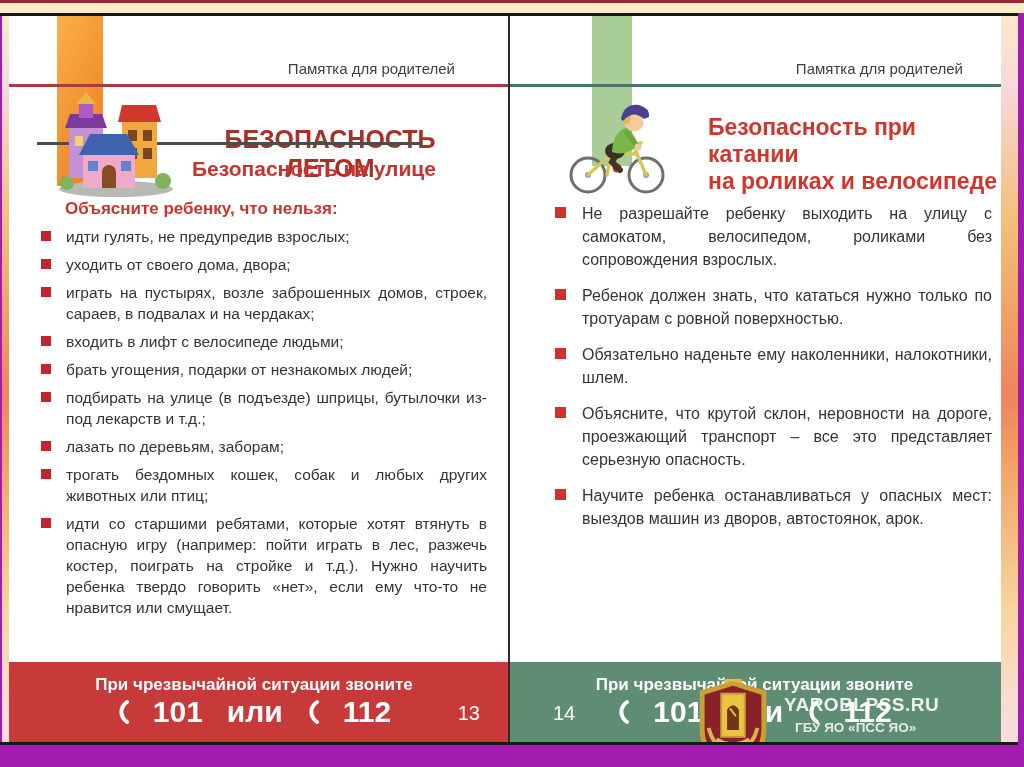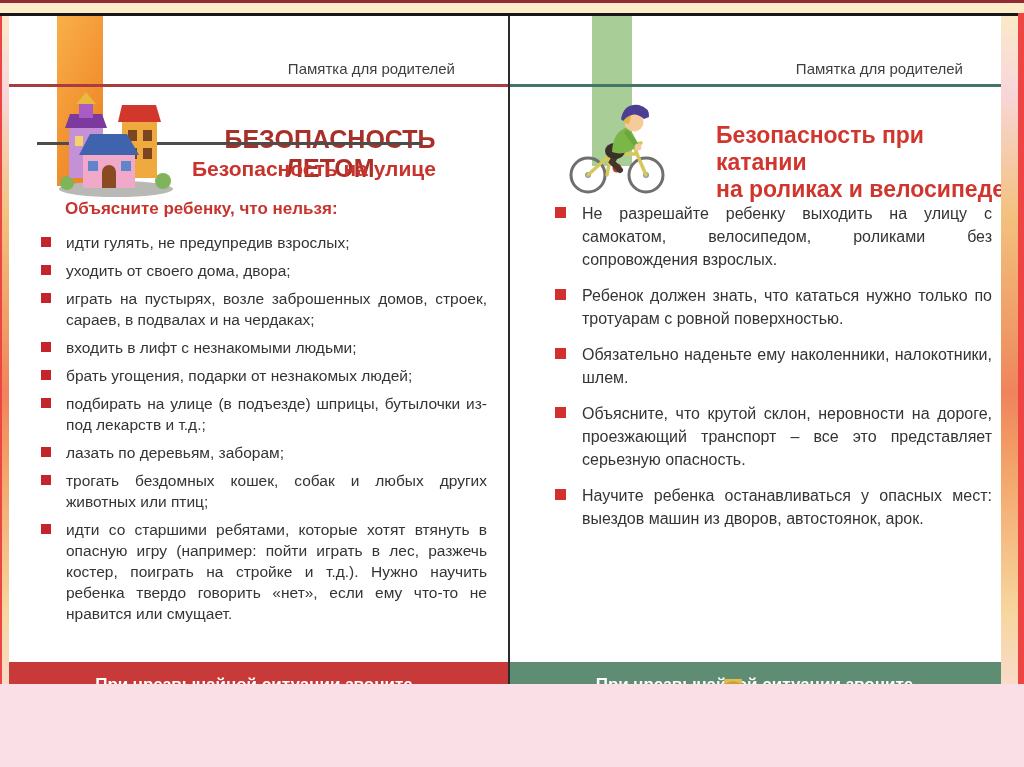--- a/index.html
+++ b/index.html
@@ -1,16 +1,16 @@
 <!DOCTYPE html>
 <html><head>
 <meta charset="utf-8">
 <style>
   html,body{margin:0;padding:0;background:#fbdfe7;}
-  .screen{position:relative;width:1024px;height:684px;background:#ef4444;overflow:hidden;
+  .screen{position:relative;width:1024px;height:767px;background:#a21caf;overflow:hidden;
           font-family:"Liberation Sans","DejaVu Sans",sans-serif;}
   .abs{position:absolute;}
 
   
   .top-maroon{left:0;top:0;width:1024px;height:3px;background:#8e2b33;}
   .top-cream{left:0;top:3px;width:1024px;height:10px;background:#fcecca;}
   .frame-top{left:0;top:13px;width:1018px;height:3px;background:#181818;}
   .frame-bottom{left:0;top:742px;width:1018px;height:3px;background:#181818;}
   .edge-grad{top:16px;height:726px;background:linear-gradient(180deg,#fbe9c9 0%,#f8d7da 10%,#f3c07c 28%,#ef9764 45%,#f0835c 52%,#f2a368 62%,#f7d69e 82%,#f9dcd2 94%,#fadae0 100%);}
   .edge-left{left:2px;width:7px;}
@@ -27,24 +27,24 @@
   .rule-green{left:-2px;width:493px;background:#43756a;}
 
   .stripe-orange{left:48px;top:0;width:46px;height:170px;background:linear-gradient(115deg,#f9b04a,#ec7a1c);}
   .stripe-green{left:82px;top:0;width:40px;height:150px;background:#a9cd97;}
 
   .title-underline{left:28px;top:126px;width:385px;height:3px;background:#4c4c4a;z-index:1;}
   .ill{z-index:3;}
   .title-l{left:155px;top:93px;width:300px;text-align:center;font-size:25px;font-weight:bold;color:#a93029;margin:16px;}
   .subtitle-l{left:155px;top:141px;width:300px;text-align:center;font-size:21px;font-weight:bold;color:#c8342d;margin:0;}
   .intro-l{left:56px;top:183px;font-size:17px;font-weight:bold;color:#c8342d;}
-  .title-r{left:190px;top:90px;width:295px;font-size:23px;font-weight:bold;color:#d1362e;line-height:27px;margin:16px;}
+  .title-r{left:190px;top:90px;width:295px;font-size:23px;font-weight:bold;color:#d1362e;line-height:27px;margin:8px;}
 
   ul.bullets{list-style:none;margin:0;padding:0;color:#343434;text-align:justify;}
-  .bullets-l{left:31px;top:216px;width:447px;font-size:15.5px;line-height:21px;}
+  .bullets-l{left:31px;top:210px;width:447px;font-size:15.5px;line-height:21px;}
   .bullets-l li{position:relative;padding-left:26px;margin-bottom:7px;}
   .bullets-l li::before{content:"";position:absolute;left:1px;top:5px;width:10px;height:10px;background:#c4242c;}
   .bullets-r{left:44px;top:186px;width:438px;font-size:16px;line-height:23px;}
   .bullets-r li{position:relative;padding-left:28px;margin-bottom:13px;}
   .bullets-r li::before{content:"";position:absolute;left:1px;top:5px;width:11px;height:11px;background:#d2302e;}
 
   .footer{top:612px;height:114px;color:#ffffff;margin-top:34px;}
   .footer-red{left:-9px;width:508px;background:#c83a3a;}
   .footer-green{left:-2px;width:493px;background:#5e8d74;}
   .em-text{left:0;right:0;top:13px;text-align:center;font-size:17px;font-weight:bold;}
@@ -99,21 +99,21 @@
     </svg>
 
     <h1 class="abs title-l">БЕЗОПАСНОСТЬ ЛЕТОМ</h1>
     <h2 class="abs subtitle-l">Безопасность на улице</h2>
     <div class="abs intro-l">Объясните ребенку, что нельзя:</div>
 
     <ul class="abs bullets bullets-l">
       <li>идти гулять, не предупредив взрослых;</li>
       <li>уходить от своего дома, двора;</li>
       <li>играть на пустырях, возле заброшенных домов, строек, сараев, в подвалах и на чердаках;</li>
-      <li>входить в лифт с незнакомыми людьми;</li>
+      <li>входить в лифт с велосипеде людьми;</li>
       <li>брать угощения, подарки от незнакомых людей;</li>
       <li>подбирать на улице (в подъезде) шприцы, бутылочки из-под лекарств и т.д.;</li>
       <li>лазать по деревьям, заборам;</li>
       <li>трогать бездомных кошек, собак и любых других животных или птиц;</li>
       <li>идти со старшими ребятами, которые хотят втянуть в опасную игру (например: пойти играть в лес, разжечь костер, поиграть на стройке и т.д.). Нужно научить ребенка твердо говорить «нет», если ему что-то не нравится или смущает.</li>
     </ul>
 
     <div class="abs footer footer-red">
       <div class="abs em-text">При чрезвычайной ситуации звоните</div>
       <div class="abs em-phones">

